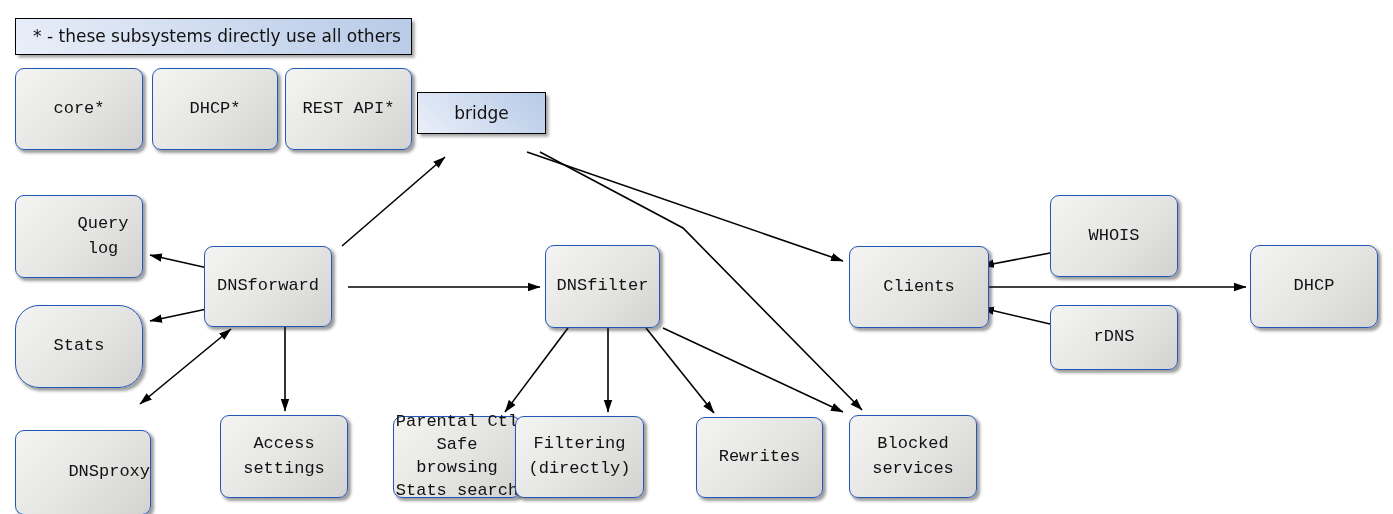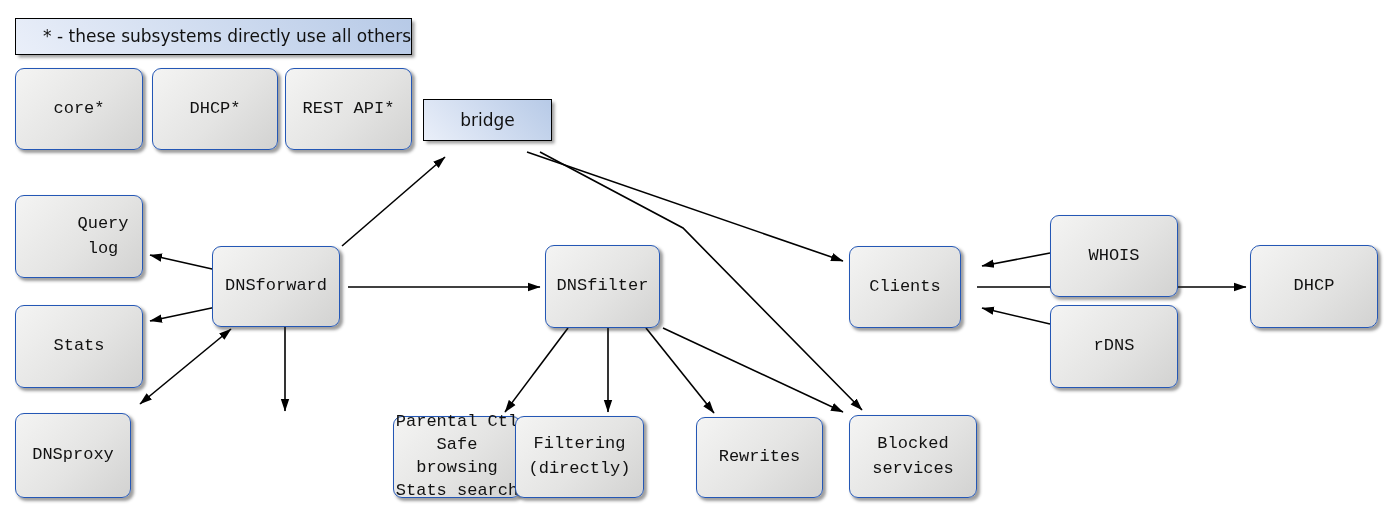--- a/index.html
+++ b/index.html
@@ -39,21 +39,21 @@
     border-radius: 9px;
     background: linear-gradient(135deg, var(--box-fill-light) 0%, var(--box-fill-mid) 55%, var(--box-fill-dark) 100%);
     font-family: Liberation Mono, monospace;
   }
   .bluebox {
     border: 1.5px solid #000000;
     background: linear-gradient(45deg, var(--blue-fill-light) 0%, var(--blue-fill-dark) 100%);
   }
   .legend {
     flex-direction: row;
-    justify-content: flex-end;
+    justify-content: center;
     padding-left: 7px;
     text-align: left;
   }
   .node span, .bluebox span { display: block; }
   svg.edges {
     position: absolute;
     left: 0; top: 0;
     width: 1393px;
     height: 514px;
     pointer-events: none;
@@ -100,36 +100,40 @@
   <div class="node" style="left:15px; top:68px; width:128px; height:82px;">
     <span>core*</span>
   </div>
   <div class="node" style="left:152px; top:68px; width:126px; height:82px;">
     <span>DHCP*</span>
   </div>
   <div class="node" style="left:285px; top:68px; width:127px; height:82px;">
     <span>REST API*</span>
   </div>
 
-  <div class="bluebox" style="left:417px; top:99px; width:129px; height:42px;margin-left:6px;">
+  <div class="bluebox" style="left:417px; top:92px; width:129px; height:42px;">
     <span>bridge</span>
   </div>
 
   <div class="node" style="left:15px; top:195px; width:128px; height:83px;padding-left:48px;">
     <span>Query log</span>
   </div>
-  <div class="node" style="left:15px; top:305px; width:128px; height:83px;">
+  <div class="node" style="left:15px; top:305px; width:128px; height:83px;border-radius:24px;">
     <span>Stats</span>
   </div>
-  <div class="node" style="left:15px; top:413px; width:116px; height:85px;">
+  <div class="node" style="left:15px; top:430px; width:136px; height:85px;align-items:flex-end;">
     <span>DNSproxy</span>
   </div>
 
-  <div class="node" style="left:212px; top:246px; width:128px; height:81px;">
+  <div class="node" style="left:204px; top:246px; width:128px; height:81px;">
     <span>DNSforward</span>
+  </div>
+  <div class="node" style="left:220px; top:415px; width:128px; height:83px;">
+    <span>Access</span>
+    <span>settings</span>
   </div>
 
   <div class="node" style="left:545px; top:245px; width:115px; height:83px;">
     <span>DNSfilter</span>
   </div>
 
   <div class="node" style="left:393px; top:416px; width:128px; height:82px; line-height:1.35;">
     <span>Parental Ctl</span>
     <span>Safe browsing</span>
     <span>Stats search</span>
@@ -139,26 +143,26 @@
     <span>(directly)</span>
   </div>
   <div class="node" style="left:696px; top:417px; width:127px; height:81px;">
     <span>Rewrites</span>
   </div>
   <div class="node" style="left:849px; top:415px; width:128px; height:83px;">
     <span>Blocked</span>
     <span>services</span>
   </div>
 
-  <div class="node" style="left:849px; top:246px; width:112px; height:82px;">
+  <div class="node" style="left:849px; top:246px; width:140px; height:82px;">
     <span>Clients</span>
   </div>
-  <div class="node" style="left:1050px; top:195px; width:128px; height:82px;margin-top:20px;">
+  <div class="node" style="left:1050px; top:195px; width:128px; height:82px;">
     <span>WHOIS</span>
   </div>
-  <div class="node" style="left:1050px; top:305px; width:128px; height:83px;">
+  <div class="node" style="left:1050px; top:305px; width:128px; height:65px;">
     <span>rDNS</span>
   </div>
   <div class="node" style="left:1250px; top:245px; width:128px; height:83px;border-radius:10px;">
     <span>DHCP</span>
   </div>
 
 </div>
 
 </body></html>

